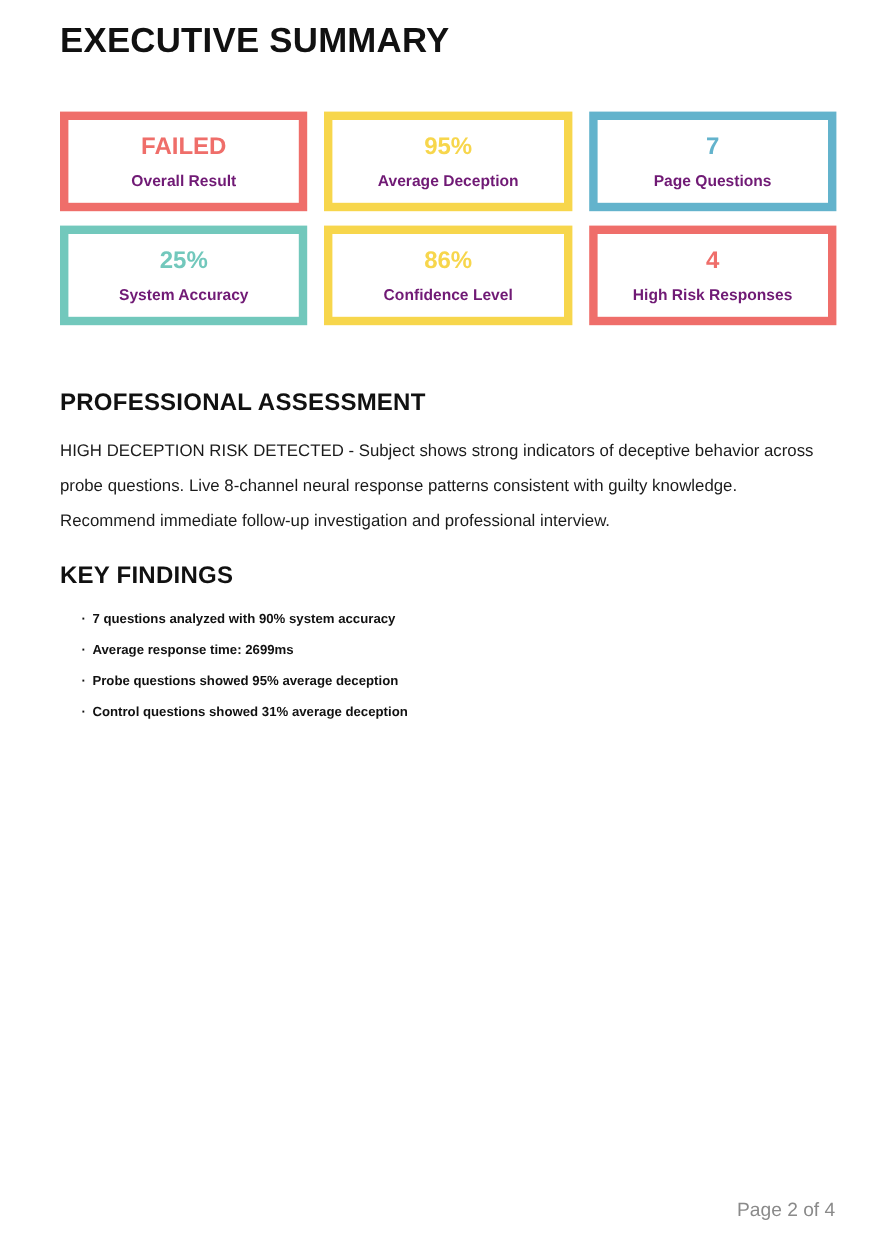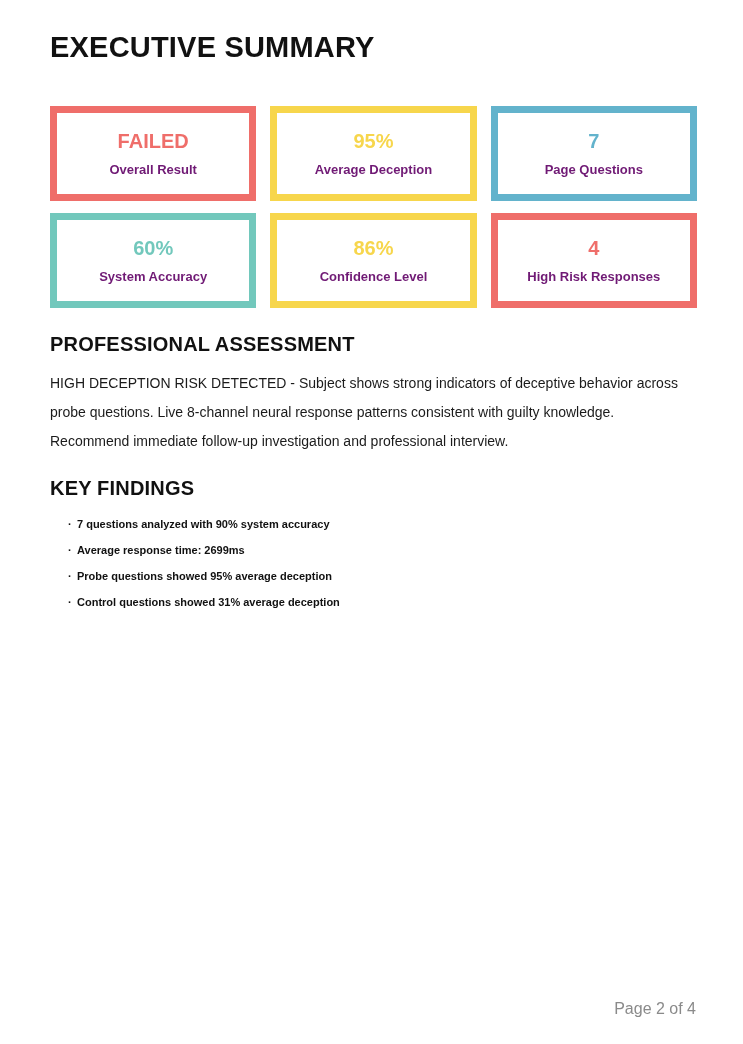--- a/index.html
+++ b/index.html
@@ -9,35 +9,35 @@
     height: 1044px;
     position: relative;
     font-family: "Liberation Sans", "DejaVu Sans", sans-serif;
     color: #1b1b1b;
     overflow: hidden;
   }
   .content {
     padding: 0 46px 0 50px;
   }
   .page-title {
-    padding-top: 32px;
+    padding-top: 19px;
     font-size: 29px;
     line-height: 1.1;
     font-weight: bold;
     color: #111111;
     letter-spacing: 0.2px;
   }
   .cards {
     margin-top: 42px;
     display: grid;
     grid-template-columns: repeat(3, 1fr);
     gap: 12px 14px;
   }
   .card {
-    height: 95px;
+    height: 83px;
     background: #ffffff;
     border: 7px solid var(--card-color, #cccccc);
     display: flex;
     flex-direction: column;
     align-items: center;
     justify-content: center;
     text-align: center;
   }
   .card-value {
     font-size: 20px;
@@ -51,21 +51,21 @@
     font-weight: bold;
     color: #701a75;
     line-height: 1;
   }
   .section-heading {
     font-size: 20px;
     font-weight: bold;
     color: #111111;
     letter-spacing: 0.2px;
   }
-  .assessment-heading { margin-top: 25px; }
+  .assessment-heading { margin-top: 54px; }
   .assessment-body {
     margin-top: 13px;
     font-size: 14px;
     line-height: 29px;
     color: #1b1b1b;
     max-width: 648px;
   }
   .findings-heading { margin-top: 21px; }
   .findings-list {
     margin-top: 19px;
@@ -110,21 +110,21 @@
     </div>
     <div class="card" style="--card-color: #F7D64C;">
       <div class="card-value">95%</div>
       <div class="card-label">Average Deception</div>
     </div>
     <div class="card" style="--card-color: #63B3CC;">
       <div class="card-value">7</div>
       <div class="card-label">Page Questions</div>
     </div>
     <div class="card" style="--card-color: #72C8BC;">
-      <div class="card-value">60%</div>
+      <div class="card-value">25%</div>
       <div class="card-label">System Accuracy</div>
     </div>
     <div class="card" style="--card-color: #F7D64C;">
       <div class="card-value">86%</div>
       <div class="card-label">Confidence Level</div>
     </div>
     <div class="card" style="--card-color: #EF6E6A;">
       <div class="card-value">4</div>
       <div class="card-label">High Risk Responses</div>
     </div>

